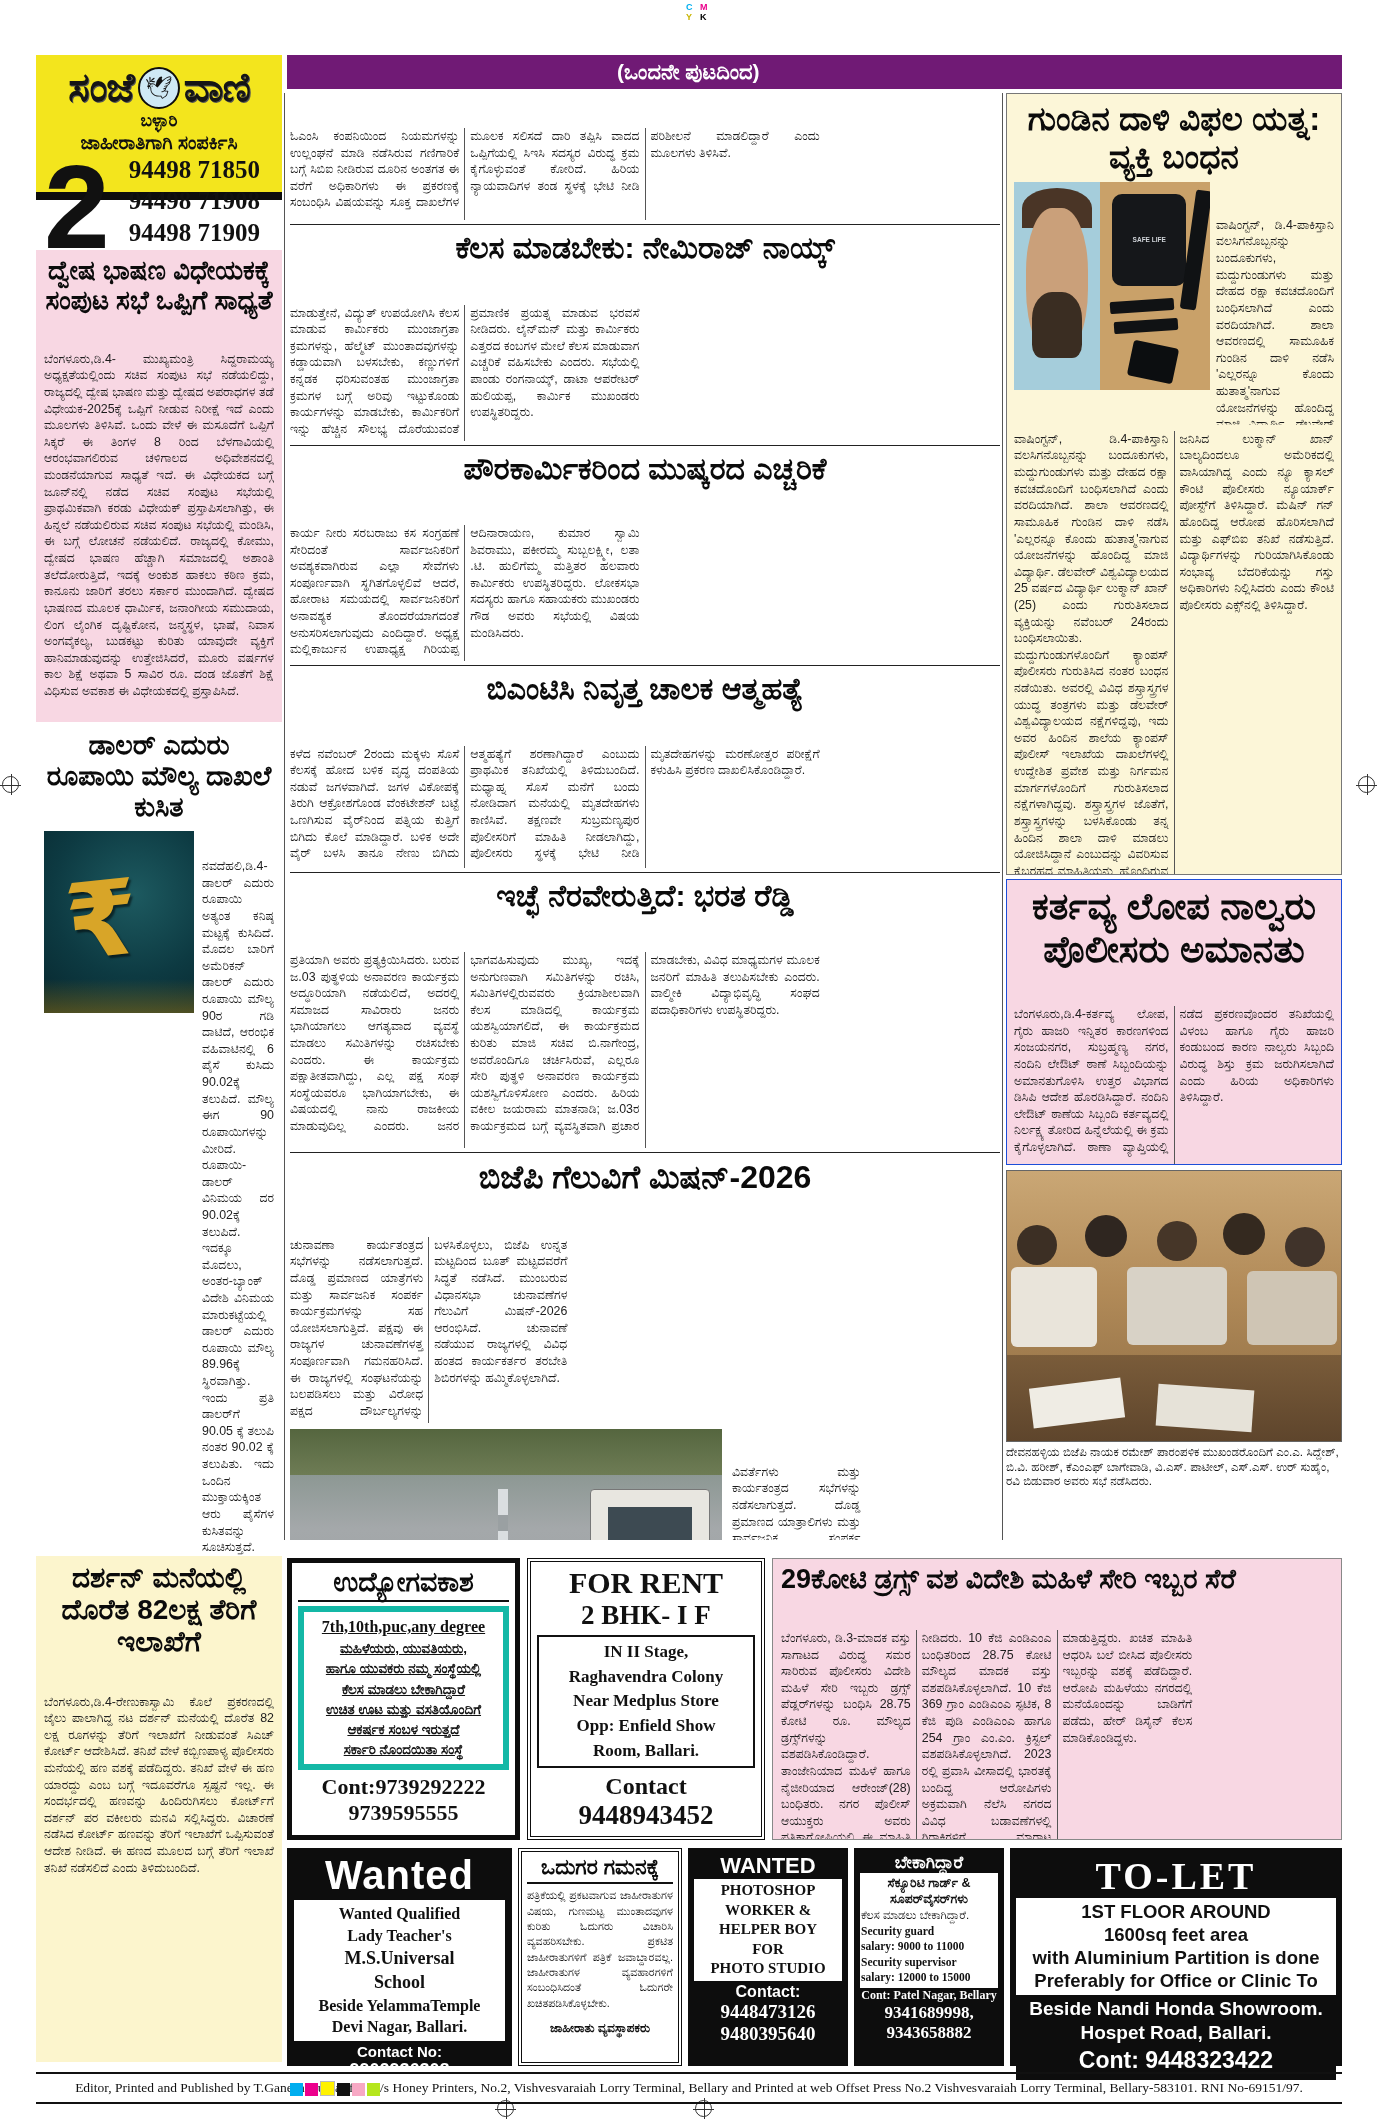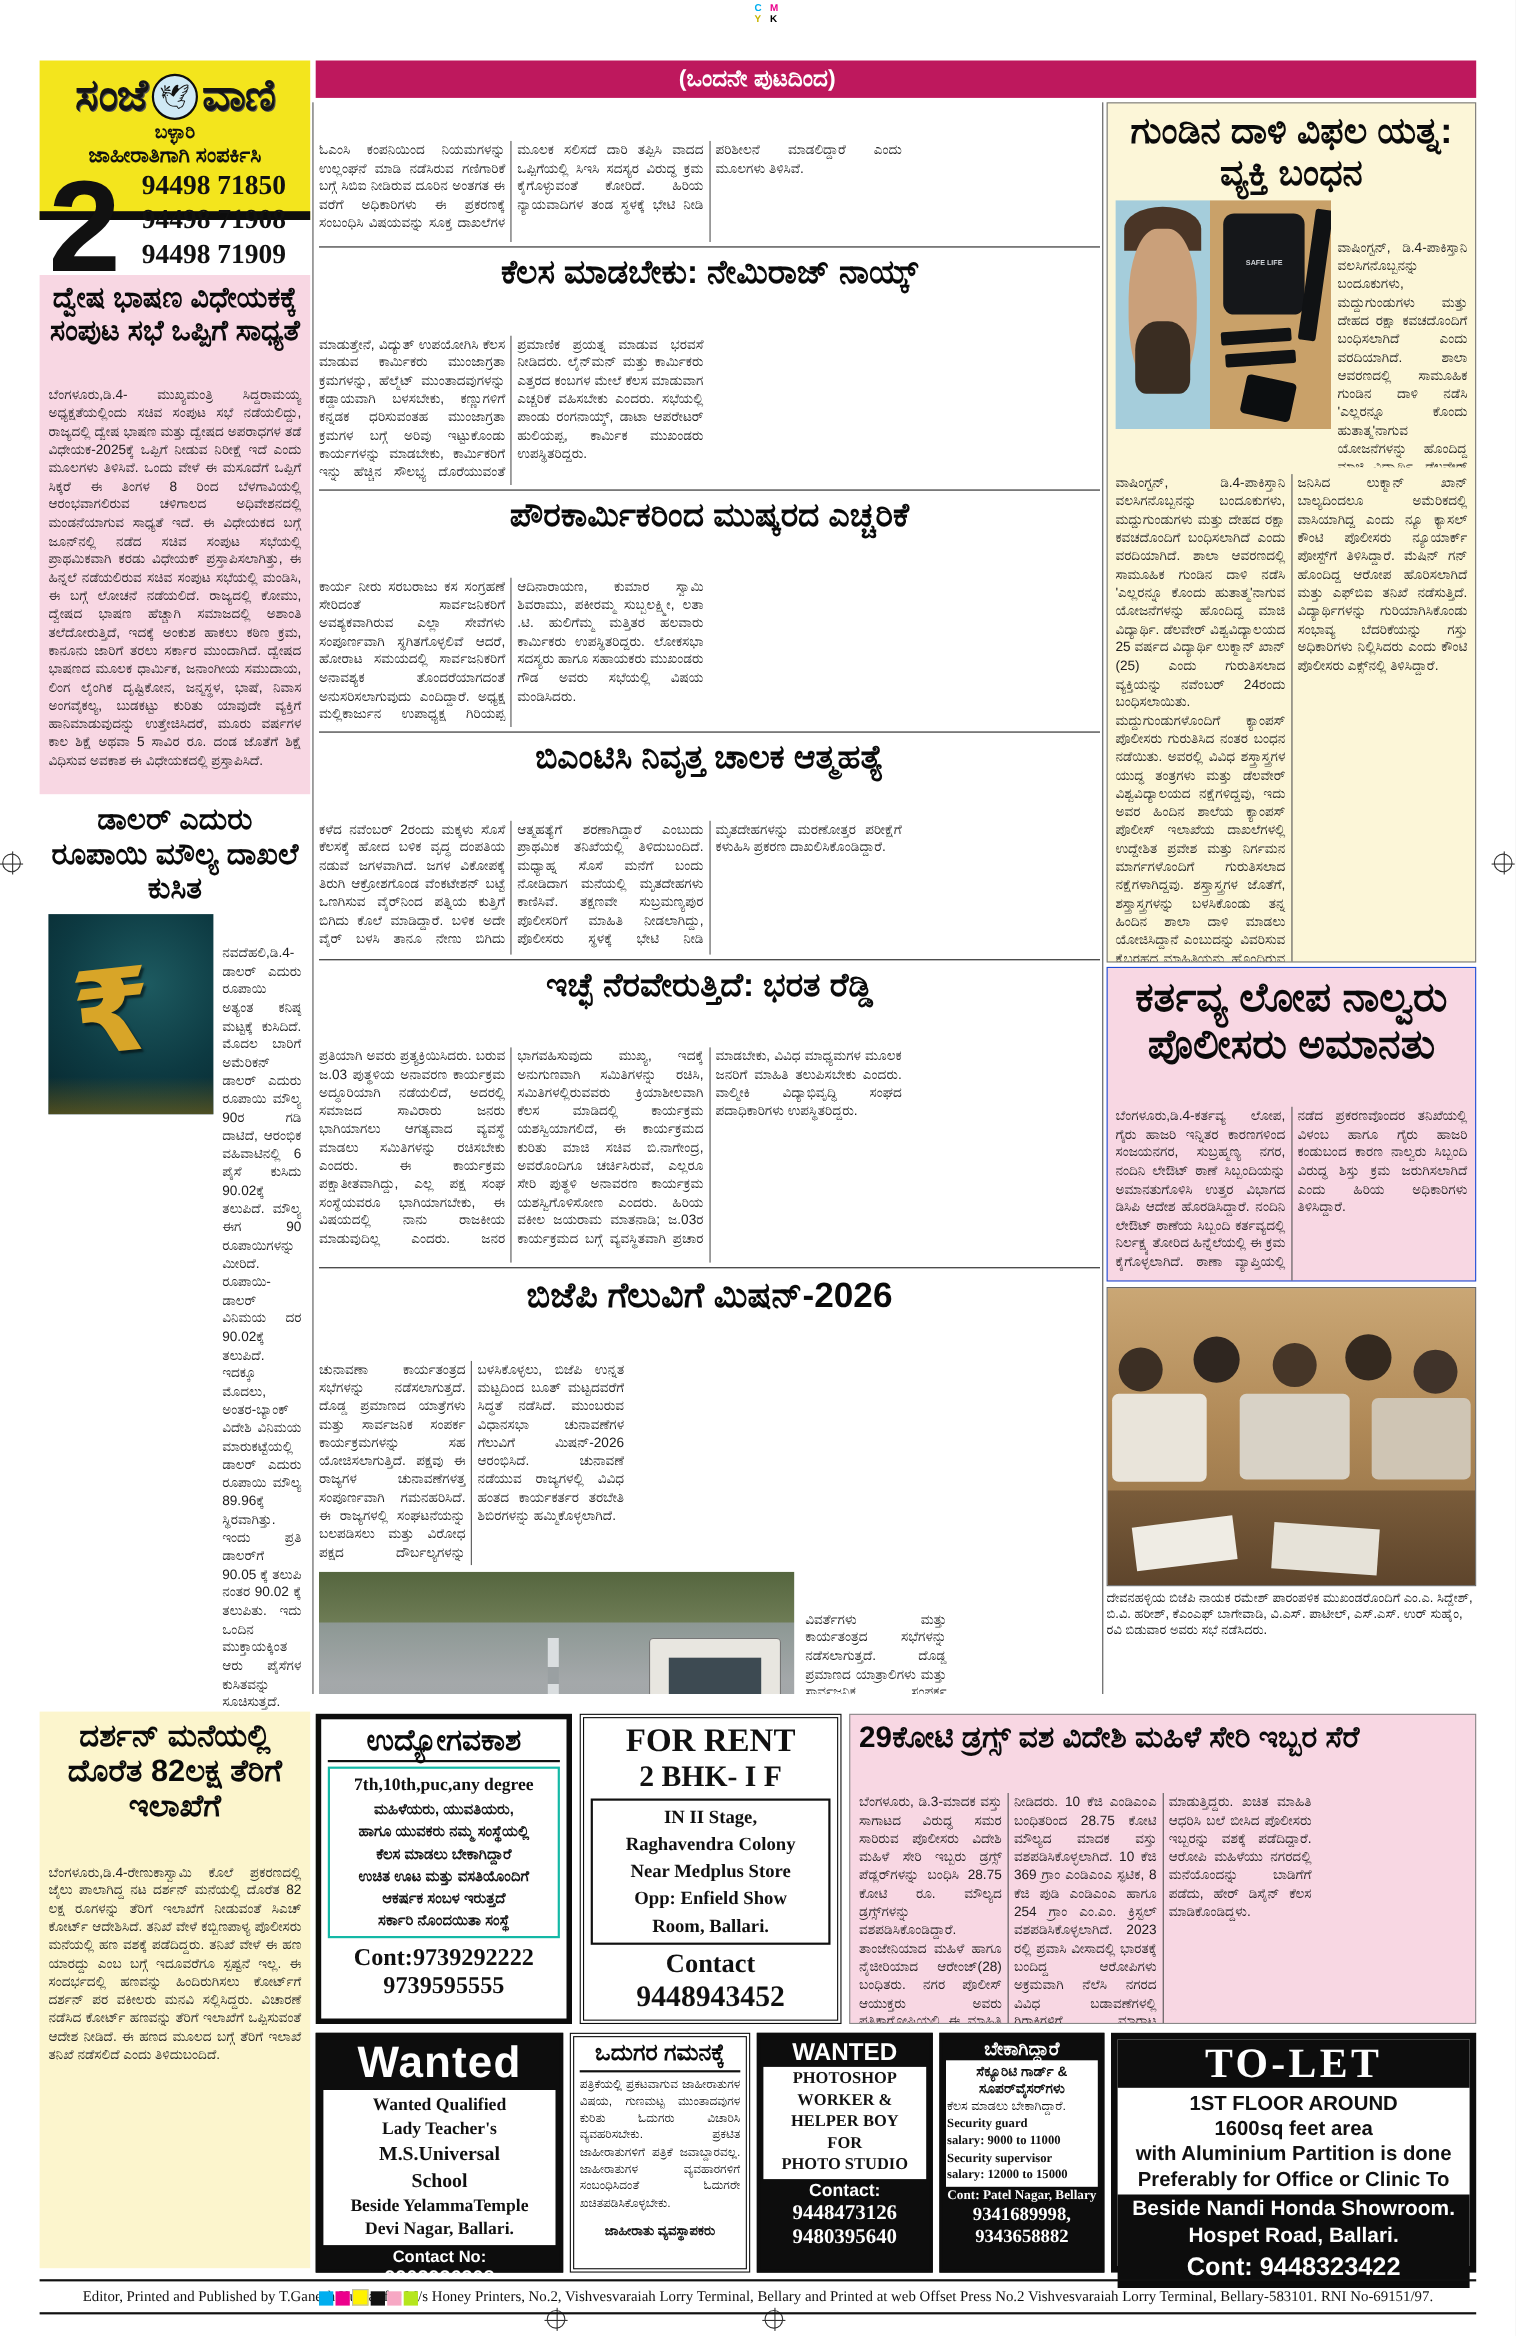--- a/index.html
+++ b/index.html
@@ -13,21 +13,21 @@
   .hr{border:0;border-top:1.5px solid #222;margin:4px 0;}
   
   #masthead{background:#f3e51d;border-bottom:8px solid #0d0d0d;text-align:center;padding-top:10px;box-sizing:border-box;}
   .logo-row{display:flex;align-items:center;justify-content:center;gap:4px;}
   .logo-txt{font-size:40px;font-weight:900;color:#151515;text-shadow:1px 1px 0 #555;letter-spacing:-1px;}
   .dove-circle{width:38px;height:38px;border-radius:50%;background:#cfe9f5;border:2px solid #0d0d0d;
                display:flex;align-items:center;justify-content:center;font-size:22px;}
   .phone{font-family:"Liberation Serif",serif;font-weight:700;font-size:25px;line-height:1.25;}
   #bignum{font-size:118px;font-weight:900;line-height:0.8;font-family:"Liberation Sans",sans-serif;}
   
-  #topbar{background:#be185d;color:#fff;display:flex;align-items:center;}
+  #topbar{background:#701a75;color:#fff;display:flex;align-items:center;}
   #cont-tag{font-size:21px;font-weight:700;margin-left:330px;}
   
   .photo{position:relative;overflow:hidden;}
   .cap{font-size:12.5px;font-weight:700;color:#101010;line-height:1.25;}
   
   .ad{box-sizing:border-box;}
   .blk{background:#0d0d0d;color:#fff;}
   #footer{border-top:2px solid #111;border-bottom:2px solid #111;display:flex;align-items:center;justify-content:center;
           font-family:"Liberation Serif",serif;font-size:13.5px;color:#111;}
   .sq{width:13px;height:13px;display:inline-block;margin-right:2px;}
@@ -198,21 +198,21 @@
       <div class="abs" style="left:240px;top:100px;width:90px;height:74px;background:#cfc5b4;border-radius:6px;"></div>
       <div class="abs" style="left:0;bottom:0;width:100%;height:86px;background:linear-gradient(180deg,#7a5c3a,#5e452c);"></div>
       <div class="abs" style="left:24px;bottom:18px;width:92px;height:40px;background:#efece4;transform:rotate(-7deg);"></div>
       <div class="abs" style="left:150px;bottom:12px;width:96px;height:42px;background:#e6e2d8;transform:rotate(4deg);"></div>
     </div>
     <div class="cap" style="font-weight:400;font-size:11.8px;margin-top:3px;">ದೇವನಹಳ್ಳಿಯ ಬಿಜೆಪಿ ನಾಯಕ ರಮೇಶ್ ಪಾರಂಪಳಿಕ ಮುಖಂಡರೊಂದಿಗೆ ಎಂ.ಎ. ಸಿದ್ದೇಶ್, ಬಿ.ವಿ. ಹರೀಶ್, ಕೆಎಂಎಫ್ ಬಾಗೇವಾಡಿ, ವಿ.ಎಸ್. ಪಾಟೀಲ್, ಎಸ್.ಎಸ್. ಉರ್ ಸುಹೈಂ, ರವಿ ಬಿಡುವಾರ ಅವರು ಸಭೆ ನಡೆಸಿದರು.</div>
   </div>
 
   <div class="ad abs" style="left:287px;top:1558px;width:233px;height:282px;border:5px solid #0d0d0d;background:#fff;text-align:center;padding:4px 6px;">
     <div class="kn-head" style="font-size:27px;border-bottom:2px solid #111;padding-bottom:2px;">ಉದ್ಯೋಗವಕಾಶ</div>
-    <div style="border:2px solid #14b8a6;margin-top:4px;padding:3px 2px;font-weight:700;font-size:13.5px;line-height:1.5;">
+    <div style="border:6px solid #14b8a6;margin-top:4px;padding:3px 2px;font-weight:700;font-size:13.5px;line-height:1.5;text-decoration:underline;">
       <div style="font-family:'Liberation Serif',serif;font-size:16px;">7th,10th,puc,any degree</div>
       <div>ಮಹಿಳೆಯರು, ಯುವತಿಯರು,</div>
       <div>ಹಾಗೂ ಯುವಕರು ನಮ್ಮ ಸಂಸ್ಥೆಯಲ್ಲಿ</div>
       <div>ಕೆಲಸ ಮಾಡಲು ಬೇಕಾಗಿದ್ದಾರೆ</div>
       <div>ಉಚಿತ ಊಟ ಮತ್ತು ವಸತಿಯೊಂದಿಗೆ</div>
       <div>ಆಕರ್ಷಕ ಸಂಬಳ ಇರುತ್ತದೆ</div>
       <div>ಸರ್ಕಾರಿ ನೊಂದಯಿತಾ ಸಂಸ್ಥೆ</div>
     </div>
     <div style="font-family:'Liberation Serif',serif;font-size:22px;font-weight:700;margin-top:4px;">Cont:9739292222</div>
     <div style="font-family:'Liberation Serif',serif;font-size:22px;font-weight:700;">9739595555</div>

